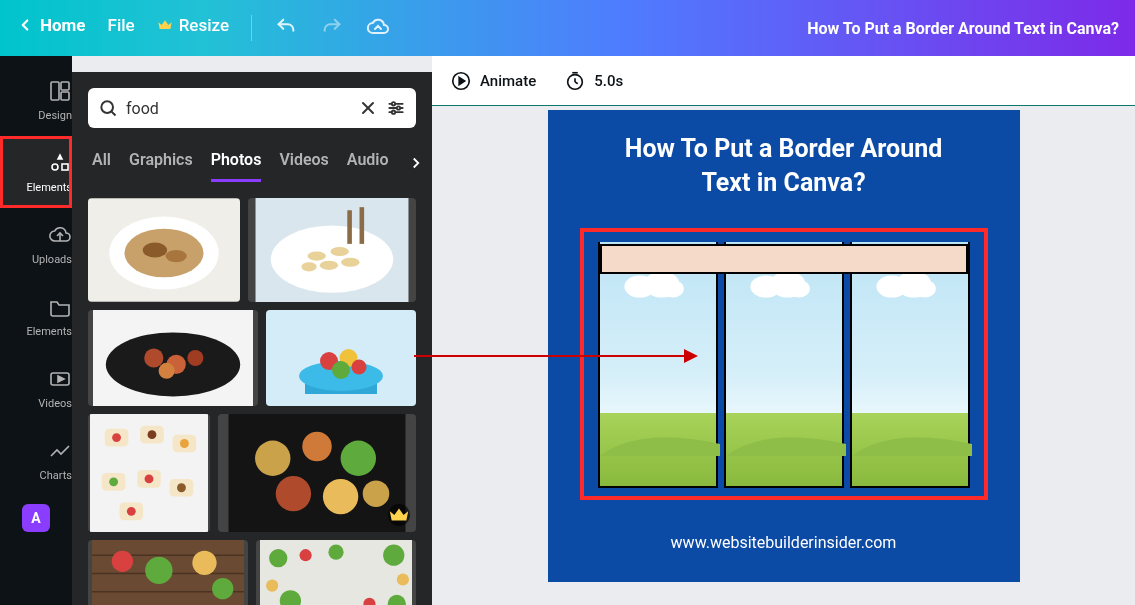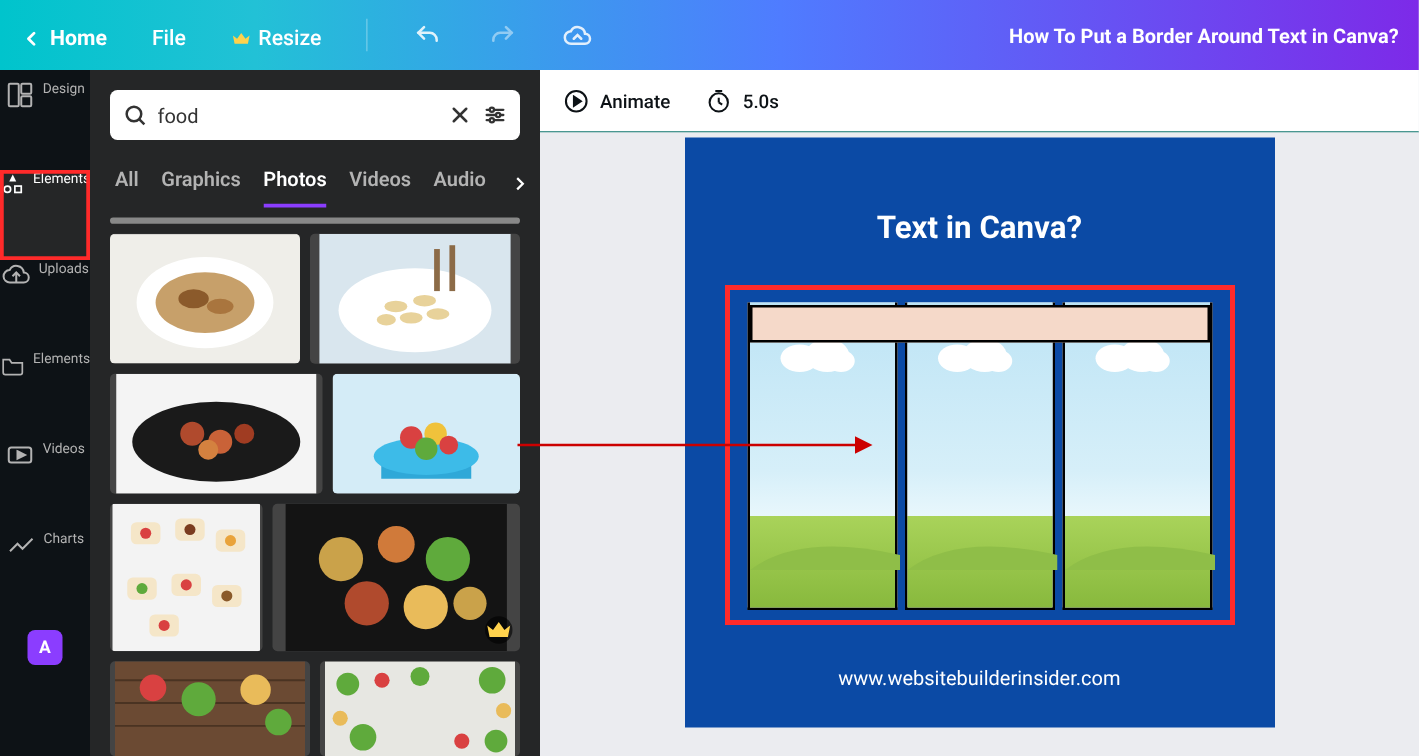--- a/index.html
+++ b/index.html
@@ -2,42 +2,42 @@
 <html><head>
 <meta charset="utf-8">
 <style>
   * { margin:0; padding:0; box-sizing:border-box; font-family:-apple-system,BlinkMacSystemFont,"Segoe UI",Roboto,sans-serif; }
   body { width:1135px; height:605px; overflow:hidden; background:#ebecf0; }
 
   
   .topbar { position:absolute; top:0; left:0; right:0; height:56px;
     background:linear-gradient(90deg,#00c4cc 0%,#22c1d6 18%,#4f7cff 55%,#7d2ae8 100%);
     display:flex; align-items:center; padding:0 16px; color:#fff; }
-  .topbar .left { display:flex; align-items:flex-end; gap:36px; }
+  .topbar .left { display:flex; align-items:flex-start; gap:22px; }
   .home { display:flex; align-items:center; gap:6px; font-weight:700; font-size:17px; }
   .file { font-size:17px; font-weight:500; }
   .resize { display:flex; align-items:center; gap:6px; font-size:17px; font-weight:500; }
   .tb-icon { display:flex; align-items:center; }
   .tb-divider { width:1px; height:26px; background:rgba(255,255,255,0.35); }
   .tb-iconbtn { width:24px; height:24px; display:flex; align-items:center; justify-content:center; opacity:0.85; }
   .topbar .title { margin-left:auto; font-size:16px; font-weight:700; }
 
   
   .rail { position:absolute; top:56px; left:0; width:72px; bottom:0; background:#0d1216;
     display:flex; flex-direction:column; align-items:center; padding-top:8px; gap:0; }
-  .rail-item { width:72px; height:72px; display:flex; flex-direction:row; align-items:flex-start; justify-content:center;
+  .rail-item { width:72px; height:72px; display:flex; flex-direction:column; align-items:flex-end; justify-content:center;
     color:#b3b3b3; font-size:11px; gap:6px; cursor:pointer; }
   .rail-item.active { color:#fff; background:#252627; }
   .rail-item.highlight { outline:3px solid #ff2a2a; outline-offset:-3px; }
   .rail-item svg { width:24px; height:24px; }
   .rail-badge { margin-top:8px; width:28px; height:28px; border-radius:6px; background:#8b3dff;
     color:#fff; display:flex; align-items:center; justify-content:center; font-size:14px; font-weight:700; }
 
   
-  .panel { position:absolute; top:56px; left:72px; width:360px; bottom:0; background:#252627;
+  .panel { position:absolute; top:72px; left:72px; width:360px; bottom:0; background:#252627;
     display:flex; flex-direction:column; }
   .search-row { padding:16px 16px 8px; }
   .search { background:#fff; height:40px; border-radius:6px; display:flex; align-items:center; padding:0 10px; gap:8px; }
   .search input { flex:1; border:none; outline:none; font-size:16px; color:#333; background:transparent; min-width:0; }
   .search .icon { color:#555; display:flex; }
   .tabs { display:flex; gap:18px; padding:8px 20px 4px; position:relative; color:#b3b3b3; font-size:16px; font-weight:600; }
   .tab { cursor:pointer; padding:6px 0 10px; }
   .tab.active { color:#fff; border-bottom:3px solid #8b3dff; }
   .tabs .chev { margin-left:auto; color:#fff; display:flex; align-items:center; }
 
@@ -386,21 +386,21 @@
         <line x1="12" y1="13" x2="15" y2="15"></line>
         <line x1="9" y1="3" x2="15" y2="3"></line>
       </svg>
     <span>5.0s</span>
   </div>
 </div>
 
 <div class="canvas-area">
   <div class="design">
     <div class="design-title">
-      <br>
+      <span>How To Put a Border Around</span><br>
       <span>Text in Canva?</span>
     </div>
 
     <div class="red-box"></div>
 
     <div class="grid3">
       <div class="card" style="border-top:none">
         <div class="card-sky">
           <svg class="cloud" viewBox="0 0 60 32">
               <ellipse cx="18" cy="22" rx="14" ry="10" fill="#fff"></ellipse>

